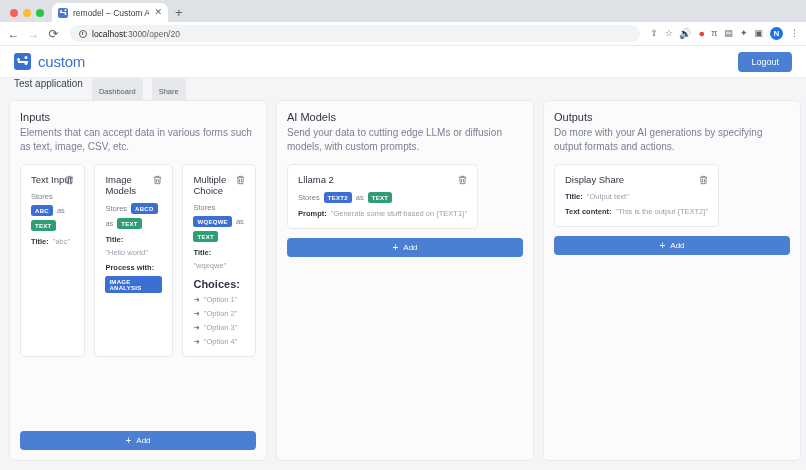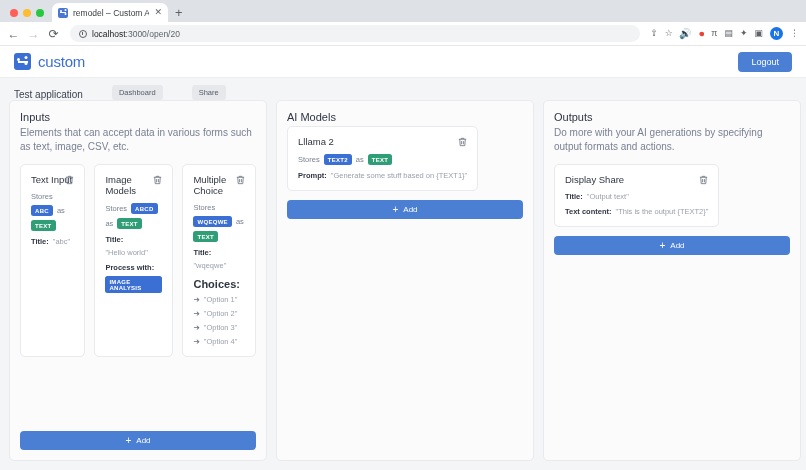--- a/index.html
+++ b/index.html
@@ -110,27 +110,27 @@
   .brand-name {
     font-size: 15px; color: #3b6fd4; font-weight: 500; letter-spacing: -0.2px;
   }
   .logout-btn {
     background: #4a7fd4; color: #fff; font-size: 9px;
     padding: 5px 13px; border-radius: 4px; border: none;
     font-family: inherit;
   }
 
   .subbar {
-    height: 22px; display: flex; align-items: flex-end; gap: 9px;
+    height: 22px; display: flex; align-items: flex-start; gap: 9px;
     padding: 0 14px; flex: 0 0 auto; background: #f4f5f7;
   }
   .app-name { font-size: 10px; color: #3d4250; }
   .pill {
     font-size: 7.5px; color: #555b68; background: #e6e8eb;
-    padding: 3px 7px; border-radius: 3px; margin-left: 20px;
+    padding: 9px 7px; border-radius: 3px;
   }
 
   .board {
     flex: 1 1 auto; display: flex; gap: 9px; padding: 0 5px 9px 9px;
     align-items: stretch; overflow: hidden;
   }
   .column {
     flex: 1 1 0; background: #fbfbfc; border: 1px solid #e9eaee;
     border-radius: 5px; padding: 10px 10px 0 10px;
     display: flex; flex-direction: column; min-width: 0;
@@ -327,20 +327,21 @@
 
         </div>
         <button class="add-btn">
           <span class="plus">+</span>
           <span>Add</span>
         </button>
       </div>
 
       <div class="column">
         <div class="col-title">AI Models</div>
+        <div class="col-desc">Send your data to cutting edge LLMs or diffusion models, with custom prompts.</div>
         <div class="cards">
           <div class="card">
             <div class="card-title">Lllama 2</div>
             <span class="trash">
               <svg viewBox="0 0 24 24" width="11" height="12" fill="none" stroke="currentColor" stroke-width="1.8">
                 <path d="M4 6h16M9 6V4h6v2M6 6l1 14h10l1-14"></path>
                   <path d="M10 10v7M14 10v7"></path>
               </svg>
             </span>
             <div class="row">

